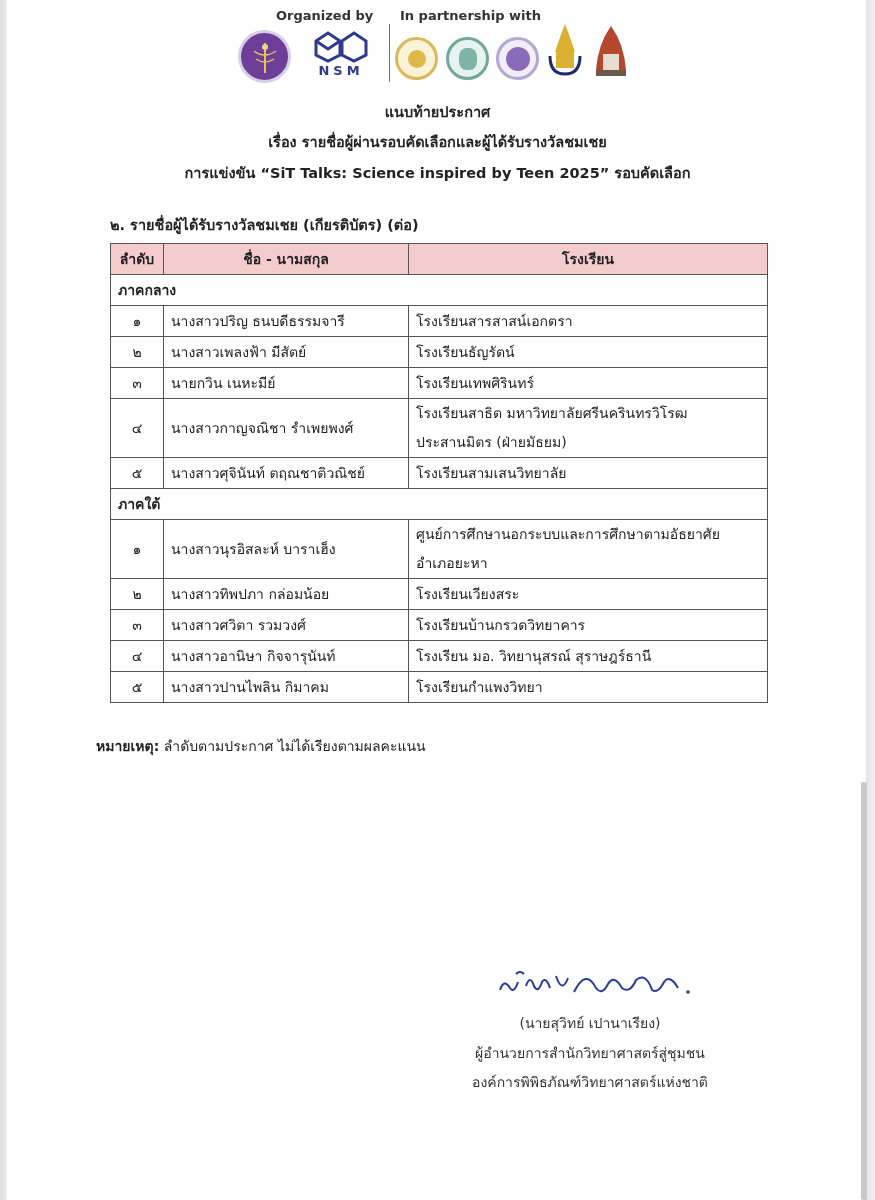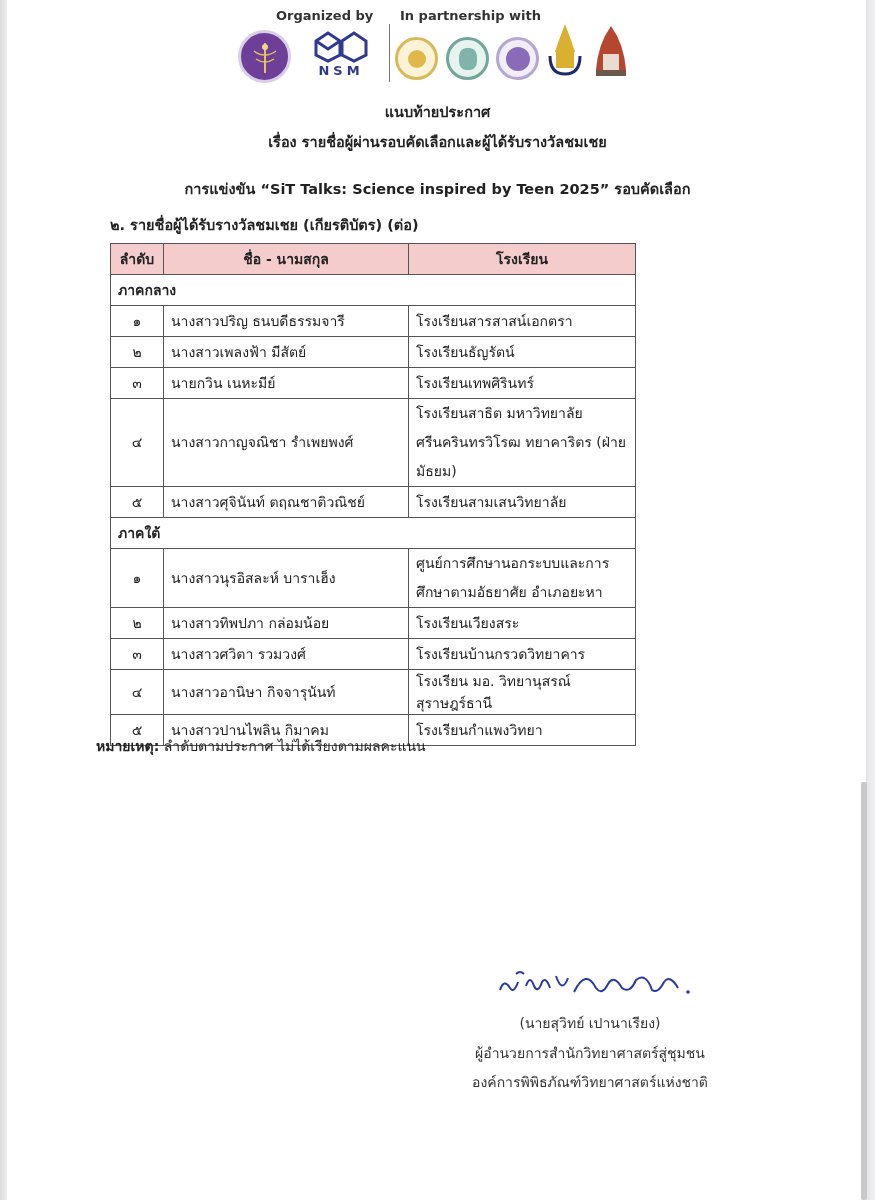--- a/index.html
+++ b/index.html
@@ -26,25 +26,25 @@
   .nsm { position: absolute; left: 310px; top: 27px; width: 62px; height: 56px; }
   .nsm svg { width: 62px; height: 40px; }
   .nsm-text { position: absolute; left: 0; width: 62px; top: 36px; text-align: center;
     font-weight: bold; font-size: 13px; letter-spacing: 4px; color: #2f3a8f; }
 
   
   .title { position: absolute; left: 0; width: 875px; text-align: center;
     font-weight: bold; font-size: 14.5px; color: #222; }
   .t1 { top: 100px; }
   .t2 { top: 130px; }
-  .t3 { top: 161px; margin-top: 16px; }
+  .t3 { top: 161px; }
 
   .section-heading { position: absolute; left: 110px; top: 213px; font-weight: bold; font-size: 14.5px; }
 
-  table.awards { position: absolute; left: 110px; top: 243px; width: 526px;
+  table.awards { position: absolute; left: 110px; top: 243px; width: 658px;
     border-collapse: collapse; font-size: 14px; }
   table.awards th, table.awards td { border: 1.5px solid #555; padding: 0 7px; vertical-align: middle; }
   table.awards th { background: #f4cccc; height: 30px; font-weight: bold; color: #222; }
   table.awards .c1 { width: 38px; text-align: center; }
   table.awards .c2 { width: 230px; }
   table.awards th.c2 { text-align: center; }
   table.awards td.c1 { text-align: center; }
   table.awards tr.region td { font-weight: bold; height: 30px; }
   table.awards tr.row td { height: 30px; }
   table.awards tr.row.tall td { height: 58px; line-height: 29px; }
@@ -140,21 +140,21 @@
       <td>โรงเรียนธัญรัตน์</td>
     </tr>
     <tr class="row">
       <td class="c1">๓</td>
       <td class="c2">นายกวิน เนหะมีย์</td>
       <td>โรงเรียนเทพศิรินทร์</td>
     </tr>
     <tr class="row tall">
       <td class="c1">๔</td>
       <td class="c2">นางสาวกาญจณิชา รำเพยพงศ์</td>
-      <td>โรงเรียนสาธิต มหาวิทยาลัยศรีนครินทรวิโรฒ ทยาคาริตร (ฝ่ายมัธยม)</td>
+      <td>โรงเรียนสาธิต มหาวิทยาลัยศรีนครินทรวิโรฒ ประสานมิตร (ฝ่ายมัธยม)</td>
     </tr>
     <tr class="row">
       <td class="c1">๕</td>
       <td class="c2">นางสาวศุจินันท์ ตฤณชาติวณิชย์</td>
       <td>โรงเรียนสามเสนวิทยาลัย</td>
     </tr>
     <tr class="region">
       <td colspan="3">ภาคใต้</td>
     </tr>
     <tr class="row tall">

